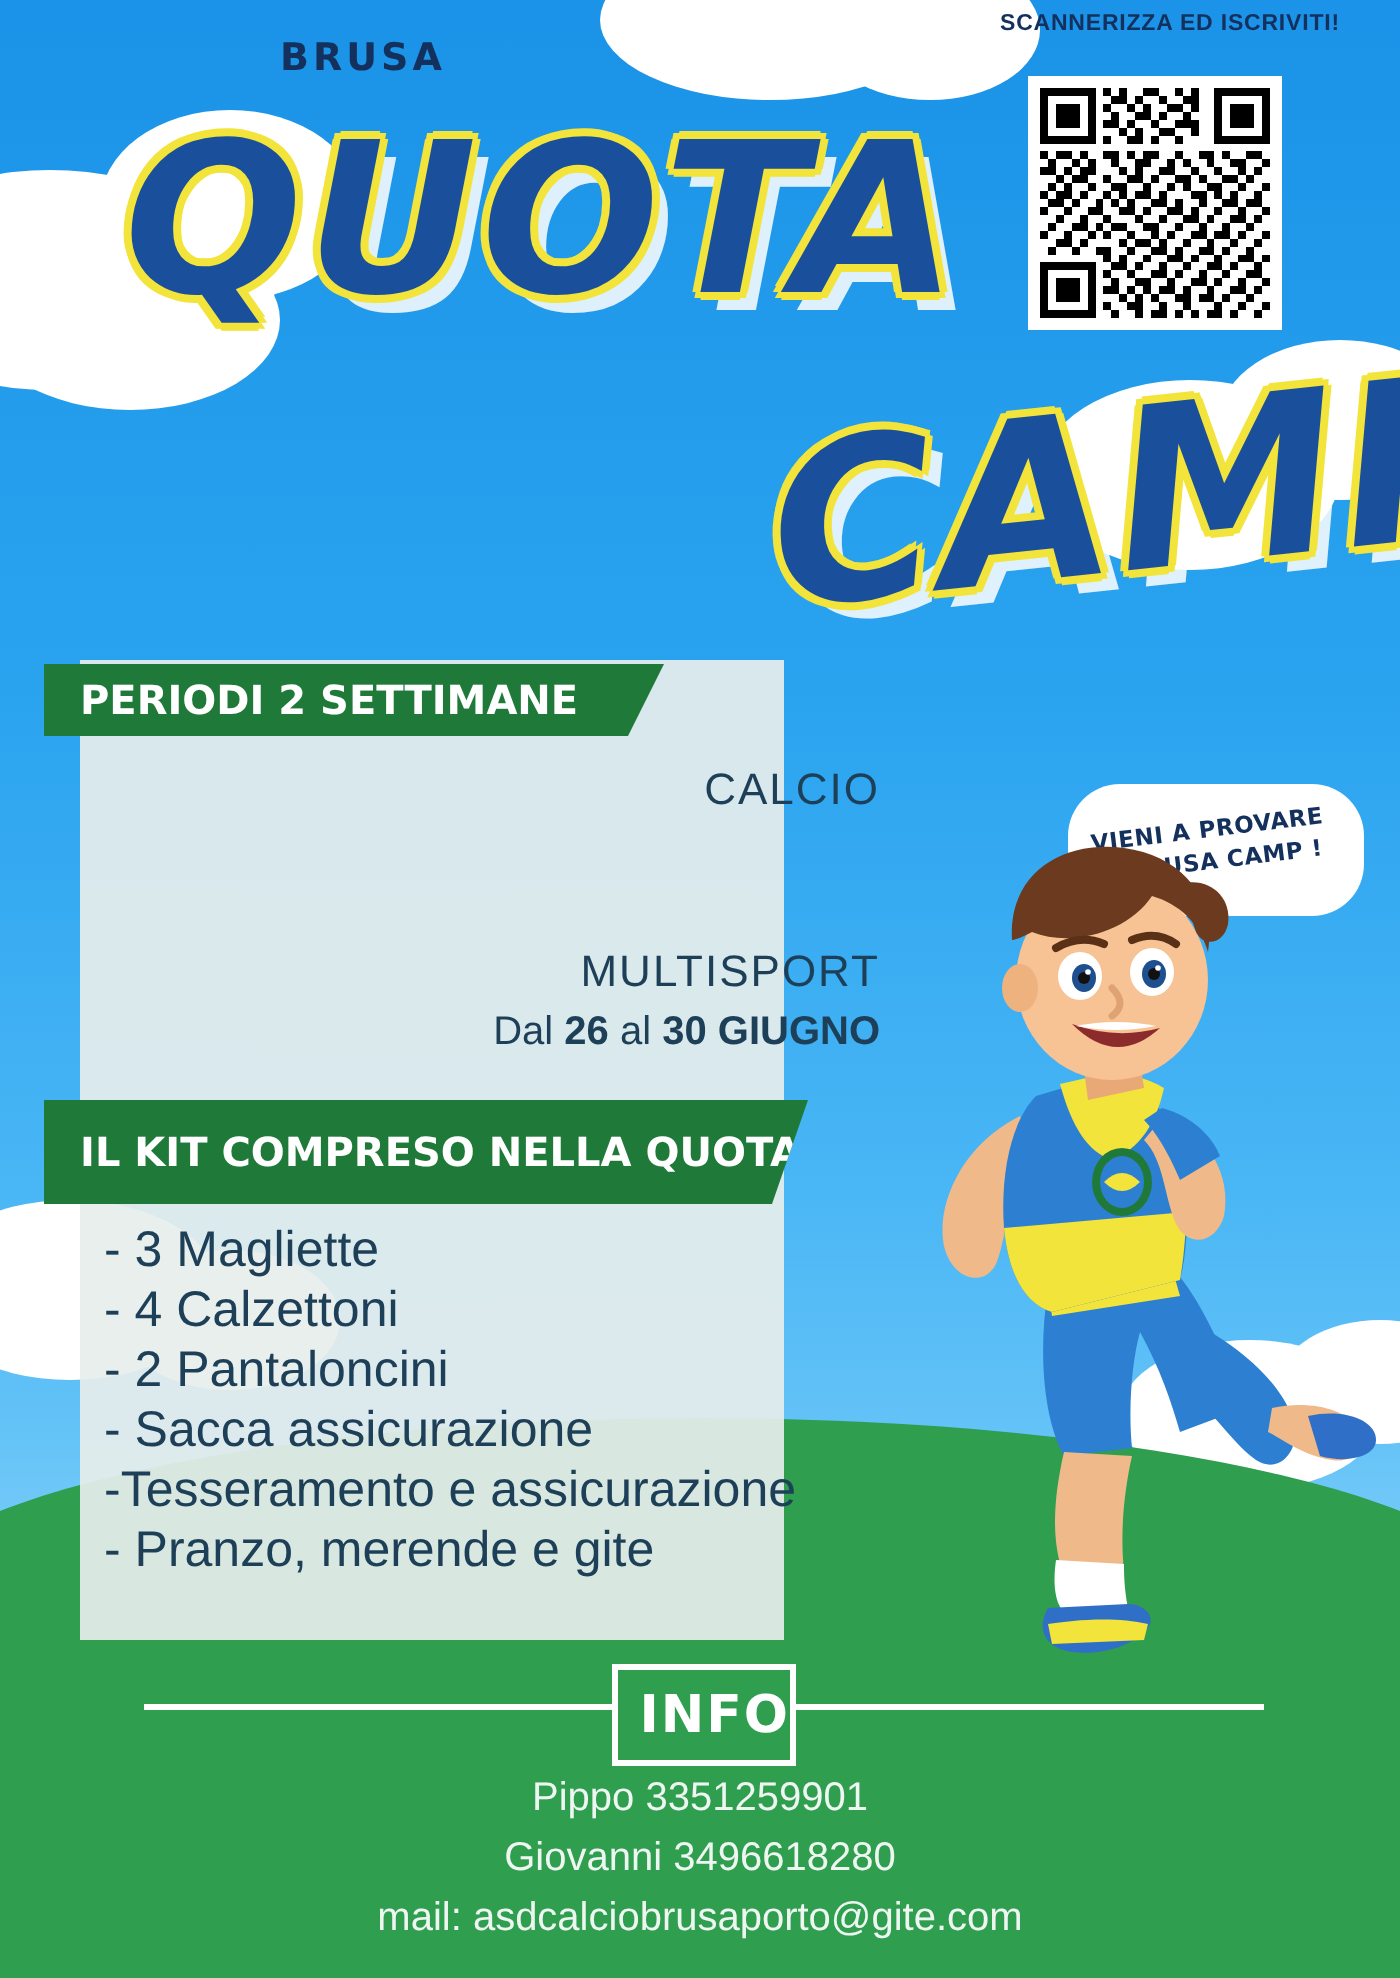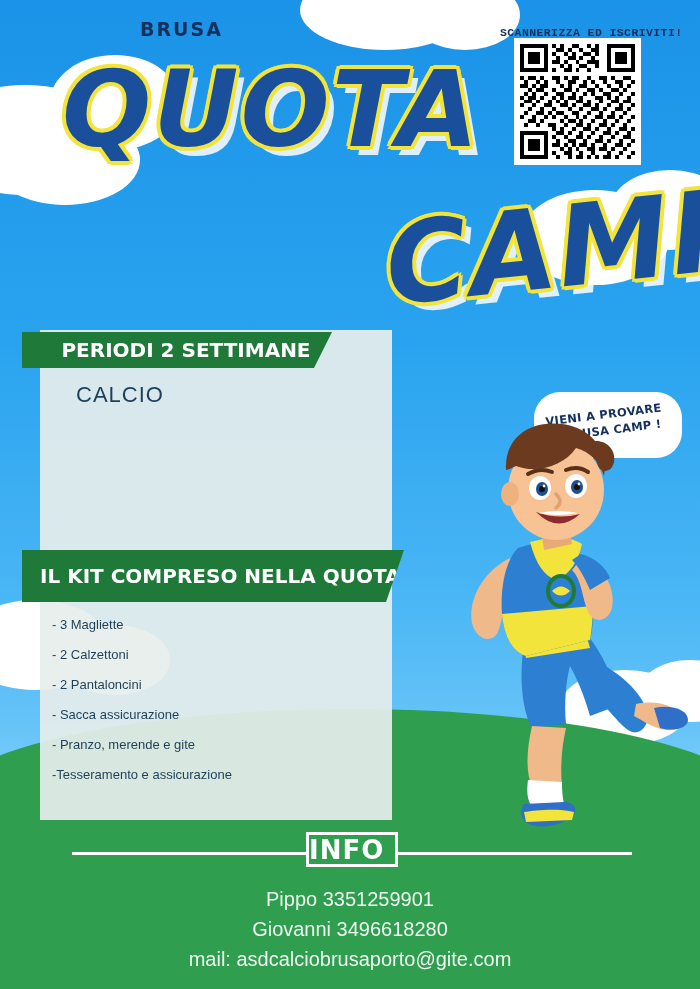--- a/index.html
+++ b/index.html
@@ -60,23 +60,23 @@
     left:380px;top:210px;font-size:112px;
     transform:rotate(-6deg);transform-origin:left top;
     text-shadow:
       -3px -3px 0 #f2e43a, 3px -3px 0 #f2e43a, -3px 3px 0 #f2e43a, 3px 3px 0 #f2e43a,
       0 -4px 0 #f2e43a, 0 4px 0 #f2e43a, -4px 0 0 #f2e43a, 4px 0 0 #f2e43a,
       8px 9px 0 rgba(255,255,255,0.85);
   }
 
   
   .qr-label{
-    position:absolute;left:500px;top:26px;
+    position:absolute;left:500px;top:6px;
     font-size:11.5px;font-weight:bold;color:#14305c;letter-spacing:.4px;
-    font-family:Liberation Mono, monospace;
+    font-family:Liberation Sans, sans-serif;
   }
   .qr-box{
     position:absolute;left:514px;top:38px;width:127px;height:127px;
     background:#fff;padding:6px;box-sizing:border-box;
   }
   .qr-box svg{display:block;}
 
   
   .panel{
     position:absolute;left:40px;top:330px;width:352px;height:490px;
@@ -94,36 +94,36 @@
     padding-left:18px;
     box-sizing:border-box;
   }
   .ribbon:after{
     content:"";position:absolute;right:-1px;top:0;
     border-left:20px solid #1f7a3a;
     border-top:0 solid transparent;
     border-bottom:0 solid transparent;
   }
   .ribbon-1{left:22px;top:332px;width:310px;height:36px;font-size:20px;
-    clip-path:polygon(0 0,100% 0,calc(100% - 18px) 100%,0 100%);justify-content:center;}
+    clip-path:polygon(0 0,100% 0,calc(100% - 18px) 100%,0 100%);}
   .ribbon-2{left:22px;top:550px;width:382px;height:52px;font-size:20px;
     clip-path:polygon(0 0,100% 0,calc(100% - 18px) 100%,0 100%);}
 
   
-  .period{position:absolute;width:400px;left:40px;text-align:left;color:#1d3f57;padding-left:36px;}
+  .period{position:absolute;width:400px;left:40px;text-align:right;color:#1d3f57;}
   .p-title{font-size:22px;letter-spacing:1px;}
   .p-sub{font-size:20px;margin-top:6px;}
   .p-sub b{font-weight:bold;}
   .period-1{top:382px;}
   .period-2{top:473px;}
 
   
   .kit{
     position:absolute;left:52px;top:610px;width:330px;
-    color:#1d3f57;font-size:13px;line-height:30px;
+    color:#1d3f57;font-size:25px;line-height:30px;
   }
   .kit div{white-space:nowrap;}
 
   
   .bubble{
     position:absolute;left:534px;top:392px;width:148px;height:66px;
     background:#fff;border-radius:26px;
   }
   .bubble:after{
     content:"";position:absolute;left:18px;bottom:-14px;
@@ -137,23 +137,23 @@
     font-weight:bold;font-size:11.5px;color:#14305c;
     line-height:16px;letter-spacing:.3px;
     transform:rotate(-7deg);
   }
 
   
   .info-rule{position:absolute;top:852px;height:3px;background:#fff;}
   .rule-l{left:72px;width:240px;}
   .rule-r{left:392px;width:240px;}
   .info-box{
-    position:absolute;left:306px;top:832px;width:92px;height:35px;
+    position:absolute;left:306px;top:832px;width:92px;height:51px;
     border:3px solid #fff;background:#2f9e4f;
-    display:flex;align-items:center;justify-content:flex-start;
+    display:flex;align-items:center;justify-content:flex-end;
     box-sizing:border-box;
   }
   .info-box span{
     color:#fff;font-family:"DejaVu Sans",sans-serif;
     font-weight:bold;font-size:26px;letter-spacing:1px;
   }
   .contacts{
     position:absolute;left:0;top:884px;width:700px;text-align:center;
     color:#eef6f1;font-size:20px;line-height:30px;
   }
@@ -438,32 +438,38 @@
   <div class="panel"></div>
 
   <div class="ribbon ribbon-1">
     <span>PERIODI 2 SETTIMANE</span>
   </div>
 
   <div class="period period-1">
     <div class="p-title">CALCIO</div>
   </div>
 
+  <div class="period period-2">
+    <div class="p-title">MULTISPORT</div>
+    <div class="p-sub">
+      <span>Dal </span><b>26</b><span> al </span><b>30 GIUGNO</b>
+    </div>
+  </div>
 
   <div class="ribbon ribbon-2">
     <span>IL KIT COMPRESO NELLA QUOTA</span>
   </div>
 
   <div class="kit">
     <div>- 3 Magliette</div>
-    <div>- 2 Calzettoni</div>
+    <div>- 4 Calzettoni</div>
     <div>- 2 Pantaloncini</div>
     <div>- Sacca assicurazione</div>
+    <div>-Tesseramento e  assicurazione</div>
     <div>- Pranzo, merende e gite</div>
-    <div>-Tesseramento e  assicurazione</div>
   </div>
 
   <div class="bubble"></div>
   <div class="bubble-text">
     <div>VIENI A PROVARE</div>
     <div>IL BRUSA CAMP !</div>
   </div>
 
   <svg class="boy" viewBox="0 0 250 430">
 

